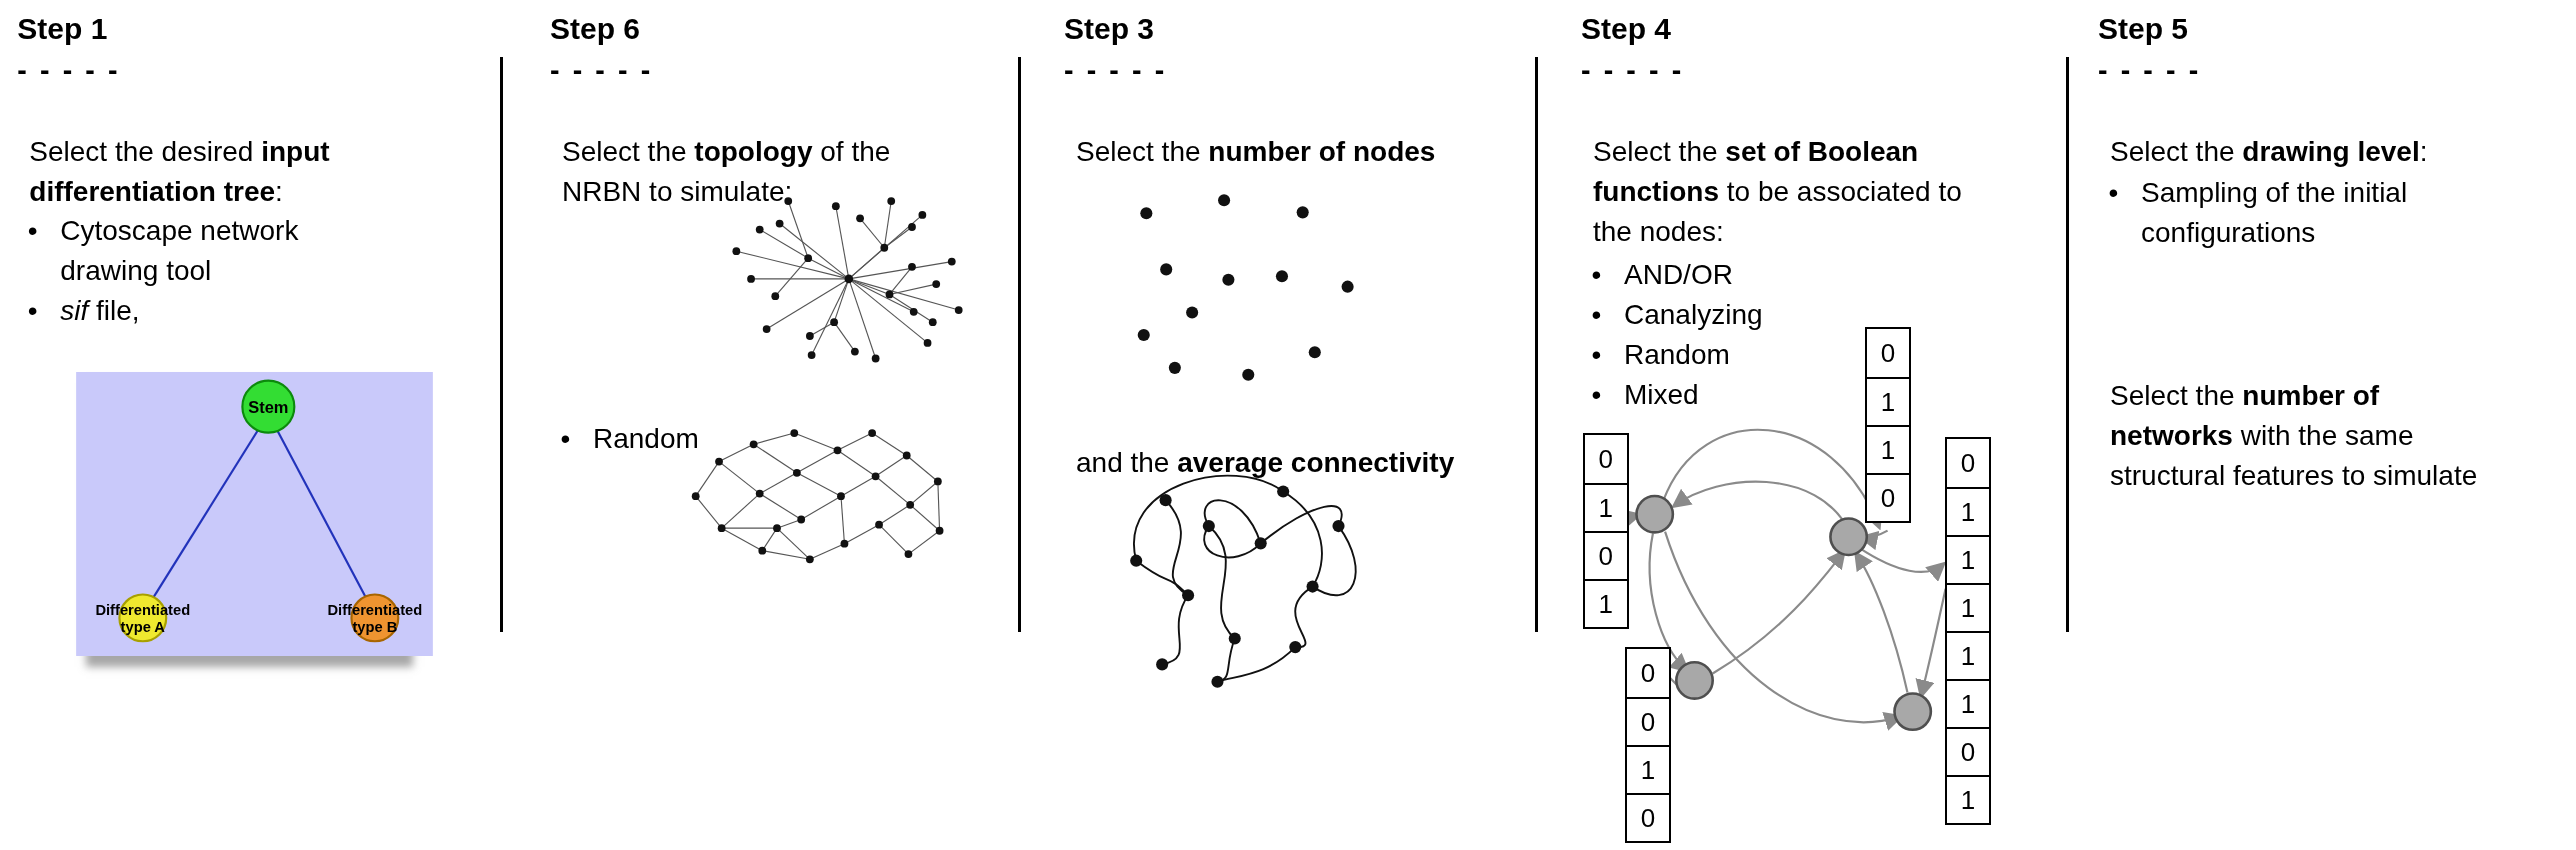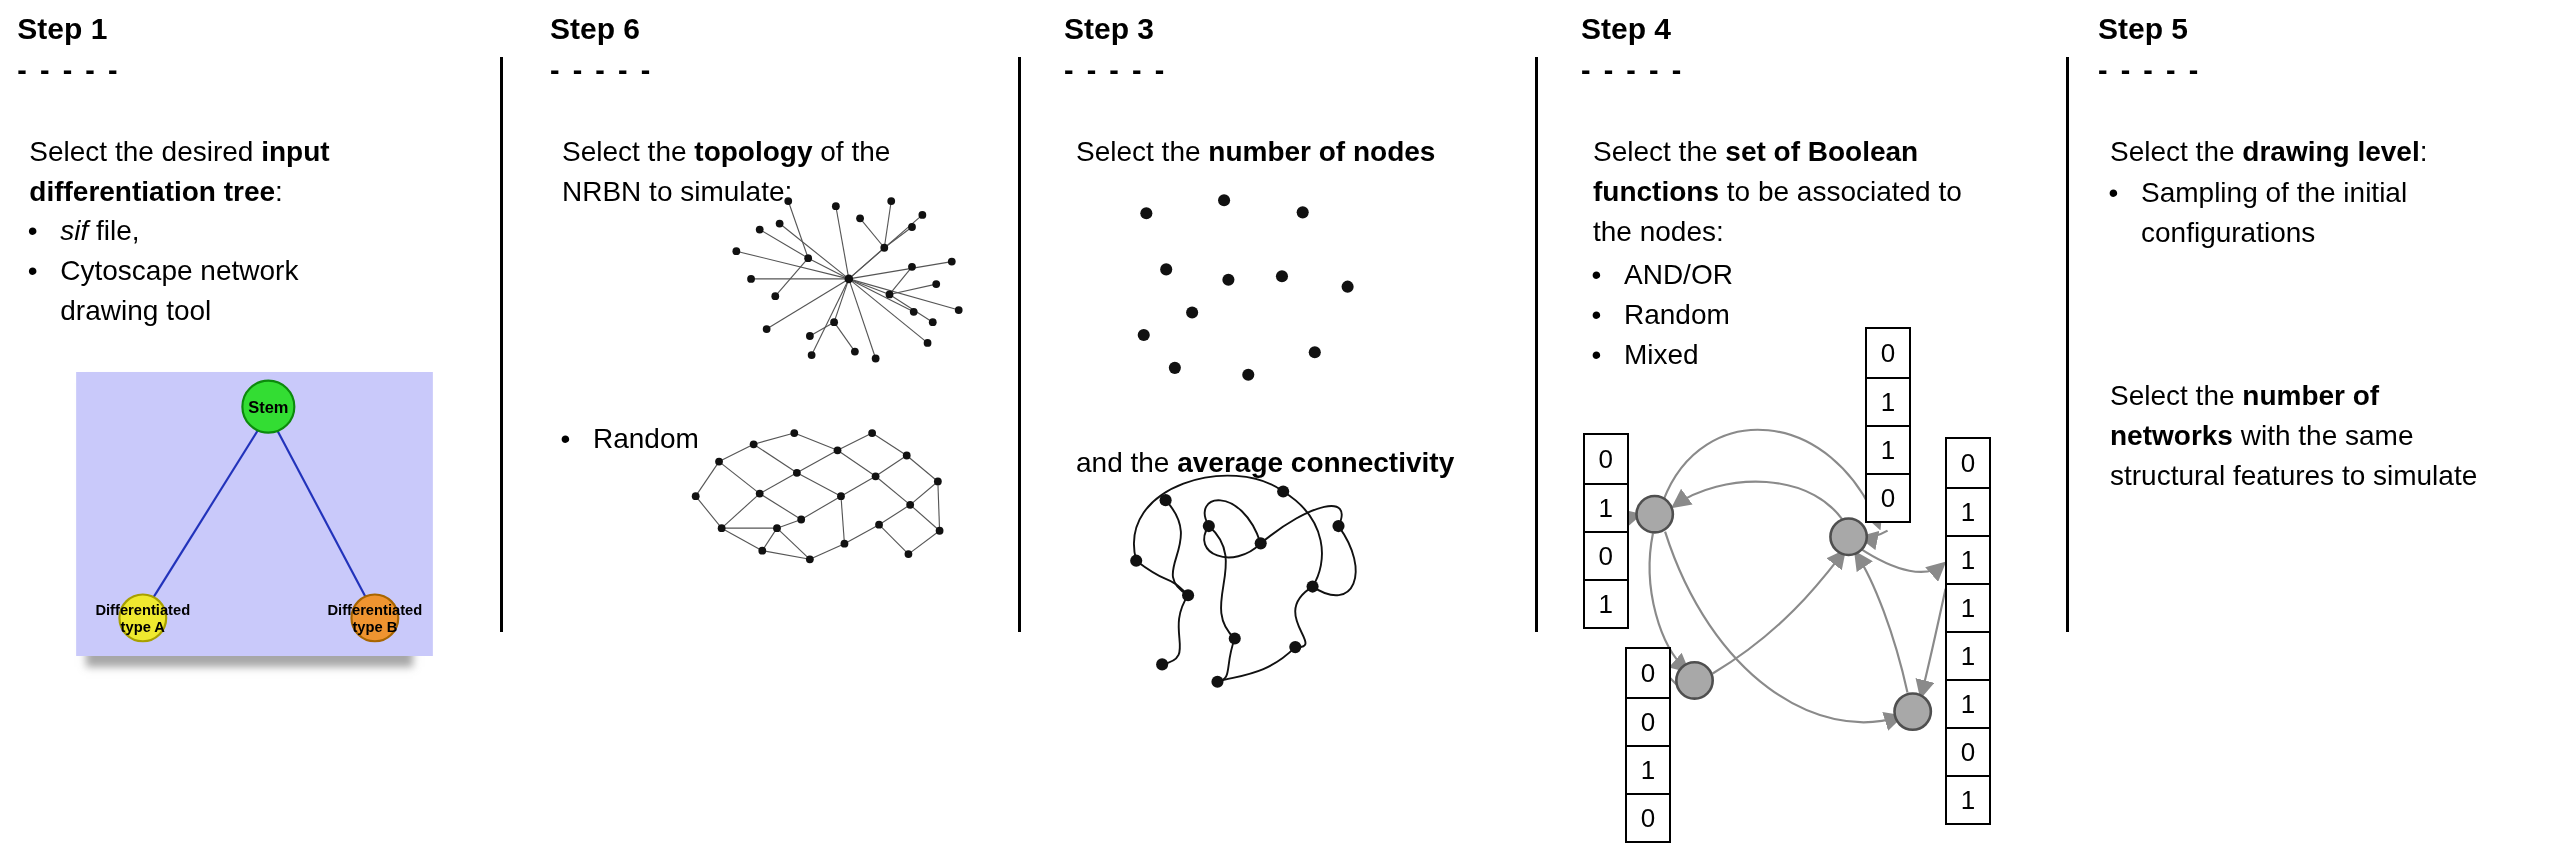--- a/index.html
+++ b/index.html
@@ -46,22 +46,22 @@
   <div class="divider" style="left:1535px"></div>
   <div class="divider" style="left:2066px"></div>
 
   <section class="col" style="left:17.3px; width:372px">
     <h2 class="step-title">Step 1</h2>
     <div class="step-dashes">- - - - -</div>
 
     <p class="para" style="top:132px; width:372px"><span>Select the desired </span><b>input differentiation tree</b><span>:</span></p>
 
     <ul class="bullets" style="top:211px; width:372px">
+      <li class="bullet-item"><i></i><span>Cytoscape network drawing tool</span></li>
       <li class="bullet-item"><i>sif</i><span> file,</span></li>
-      <li class="bullet-item"><i></i><span>Cytoscape network drawing tool</span></li>
     </ul>
 
     <div class="tree-panel">
       <svg width="357" height="284" viewBox="0 0 412 328">
         <rect x="0" y="0" width="412" height="328" fill="#c9c9fa"></rect>
         <g stroke-width="2.5">
           <line x1="222" y1="48" x2="77" y2="280" stroke="#2233bb"></line>
           <line x1="222" y1="48" x2="345" y2="280" stroke="#2233bb"></line>
         </g>
         <circle cx="222" cy="40" r="30" stroke="#0c8a0c" stroke-width="2.5" fill="#33dd33"></circle>
@@ -271,20 +271,21 @@
   </section>
 
   <section class="col" style="left:1581px; width:381px">
     <h2 class="step-title">Step 4</h2>
     <div class="step-dashes">- - - - -</div>
 
     <p class="para" style="top:132px; width:381px"><span>Select the </span><b>set of Boolean functions</b><span> to be associated to the nodes:</span></p>
 
     <ul class="bullets" style="top:255px; width:381px">
       <li class="bullet-item"><span>AND/OR</span></li>
+      <li class="bullet-item"><span>Canalyzing</span></li>
       <li class="bullet-item"><span>Random</span></li>
       <li class="bullet-item"><span>Mixed</span></li>
     </ul>
 
     <svg class="net4-svg" width="485" height="548" viewBox="0 0 560 633">
       <defs>
         <marker id="arrowhead" markerWidth="9" markerHeight="9" refX="7" refY="4.5" orient="auto">
           <path d="M0,0 L9,4.5 L0,9 z" fill="#8a8a8a"></path>
         </marker>
       </defs>

